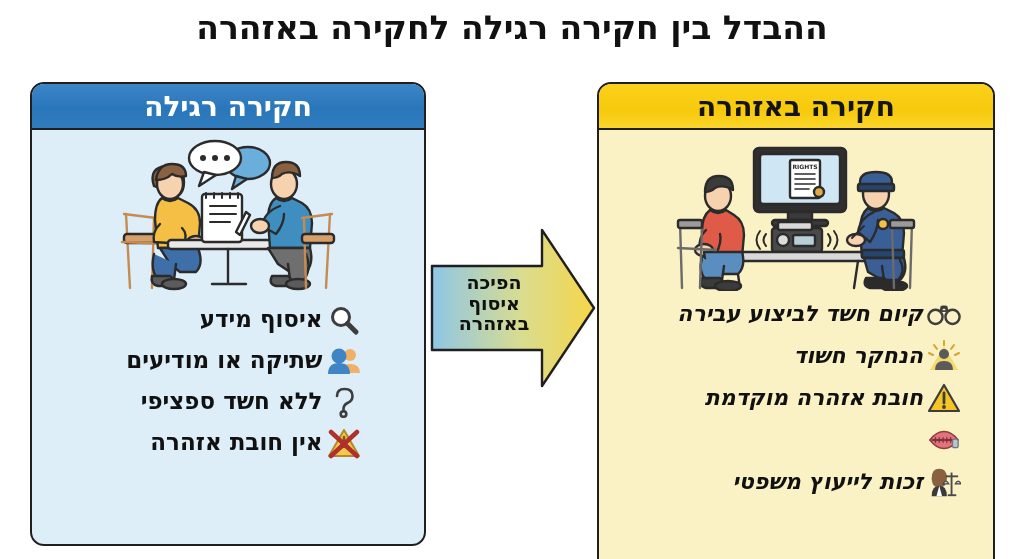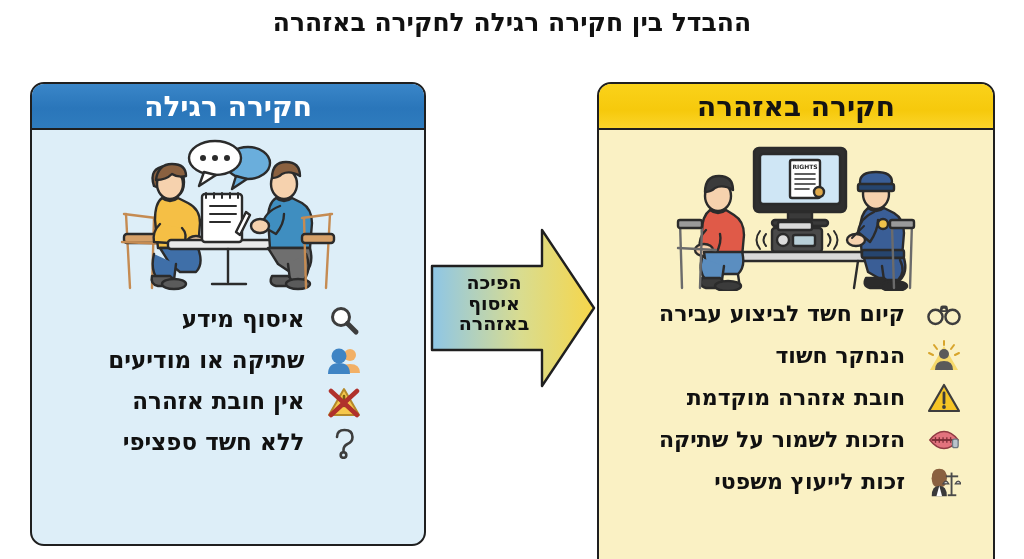--- a/index.html
+++ b/index.html
@@ -15,21 +15,21 @@
     font-family: "DejaVu Sans", "Liberation Sans", sans-serif;
   }
 
   
   .page-title {
     position: absolute;
     left: 0;
     top: 8px;
     width: 1024px;
     text-align: center;
-    font-size: 25px;
+    font-size: 33px;
     font-weight: bold;
     color: #111111;
     letter-spacing: 0px;
     direction: rtl;
     white-space: nowrap;
   }
 
   
   .panel {
     position: absolute;
@@ -91,25 +91,25 @@
     align-items: center;
   }
   .list-left  { margin-top: 8px; padding-right: 0; }
   .list-right { margin-top: 2px; }
 
   .bullet-row {
     display: flex;
     flex-direction: row;
     align-items: center;
     justify-content: flex-start;
-    gap: 22px;
+    gap: 4px;
     direction: rtl;
   }
   .list-left .bullet-row  { height: 41px; width: 265px; }
-  .list-right .bullet-row { height: 42px; width: 330px; }
+  .list-right .bullet-row { height: 42px; width: 330px; font-style: italic; }
 
   .bullet-icon {
     flex: 0 0 auto;
     width: 34px;
     height: 34px;
     display: flex;
     align-items: center;
     justify-content: center;
   }
   .bullet-icon svg { display:block; }
@@ -244,38 +244,38 @@
             <path d="M13 28 q0 -9 10 -9 q10 0 10 9 z" fill="#f2b066"></path>
             <circle cx="12" cy="11" r="7.5" fill="#3f84c4"></circle>
             <path d="M1 29 q0 -11 11 -11 q11 0 11 11 z" fill="#3f84c4"></path>
           </svg>
         </span>
         <span class="bullet-text">שתיקה או מודיעים</span>
       </div>
 
       <div class="bullet-row">
         <span class="bullet-icon">
+          <svg width="30" height="32" viewBox="0 0 30 32">
+            <path d="M8 10 q0 -7 7.5 -7 q8 0 8 7 q0 5 -5 7 q-4 2 -4 6 l0 2" fill="none" stroke="#3d3d3d" stroke-width="2.6" stroke-linecap="round"></path>
+            <circle cx="14.5" cy="28" r="2.8" fill="none" stroke="#3d3d3d" stroke-width="2.6"></circle>
+          </svg>
+        </span>
+        <span class="bullet-text">ללא חשד ספציפי</span>
+      </div>
+
+      <div class="bullet-row">
+        <span class="bullet-icon">
           <svg width="34" height="32" viewBox="0 0 34 32">
             <path d="M17 3 L32 29 L2 29 Z" fill="#f6c84c" stroke="#b4892a" stroke-width="2" stroke-linejoin="round"></path>
             <path d="M17 10 L17 20" stroke="#7a5c12" stroke-width="2.6" stroke-linecap="round"></path>
             <path d="M4 5 L30 29" stroke="#b0312c" stroke-width="4.5" stroke-linecap="round"></path>
             <path d="M30 5 L4 29" stroke="#b0312c" stroke-width="4.5" stroke-linecap="round"></path>
           </svg>
         </span>
         <span class="bullet-text">אין חובת אזהרה</span>
-      </div>
-
-      <div class="bullet-row">
-        <span class="bullet-icon">
-          <svg width="30" height="32" viewBox="0 0 30 32">
-            <path d="M8 10 q0 -7 7.5 -7 q8 0 8 7 q0 5 -5 7 q-4 2 -4 6 l0 2" fill="none" stroke="#3d3d3d" stroke-width="2.6" stroke-linecap="round"></path>
-            <circle cx="14.5" cy="28" r="2.8" fill="none" stroke="#3d3d3d" stroke-width="2.6"></circle>
-          </svg>
-        </span>
-        <span class="bullet-text">ללא חשד ספציפי</span>
       </div>
 
     </div>
   </div>
 </section>
 
 <div class="arrow-wrap">
   <svg width="166" height="160" viewBox="0 0 166 160" xmlns="http://www.w3.org/2000/svg">
     <defs>
       <linearGradient id="arrowGrad" x1="0" y1="0" x2="1" y2="0">
@@ -415,21 +415,20 @@
             <g stroke="#7d2f38" stroke-width="1.4">
               <path d="M9 10 L9 16"></path>
                 <path d="M13 10 L13 16"></path>
                 <path d="M17 10 L17 16"></path>
                 <path d="M21 10 L21 16"></path>
                 <path d="M25 10 L25 16"></path>
             </g>
             <rect x="27" y="12" width="6" height="9" rx="2" fill="#b9c4cc" stroke="#6d7880" stroke-width="1.4"></rect>
           </svg>
         </span>
-        <span class="bullet-text">הזכות לשמור על שתיקה</span>
       </div>
 
       <div class="bullet-row">
         <span class="bullet-icon">
           <svg width="36" height="32" viewBox="0 0 36 32">
             <path d="M5 12 q0 -10 8 -10 q8 0 8 10 q0 7 -4 9 l-8 0 q-4 -2 -4 -9 z" fill="#8a6140"></path>
             <ellipse cx="13" cy="13" r="6" fill="#f6d2ae"></ellipse>
             <path d="M13 3 q8 0 8 9 q-5 1 -9 -2 q-3 4 -7 3 q0 -10 8 -10 z" fill="#8a6140"></path>
             <path d="M5 31 q0 -11 8 -11 q8 0 8 11 z" fill="#3a3a3a"></path>
             <path d="M13 20 l3 11 l-6 0 z" fill="#ffffff"></path>

